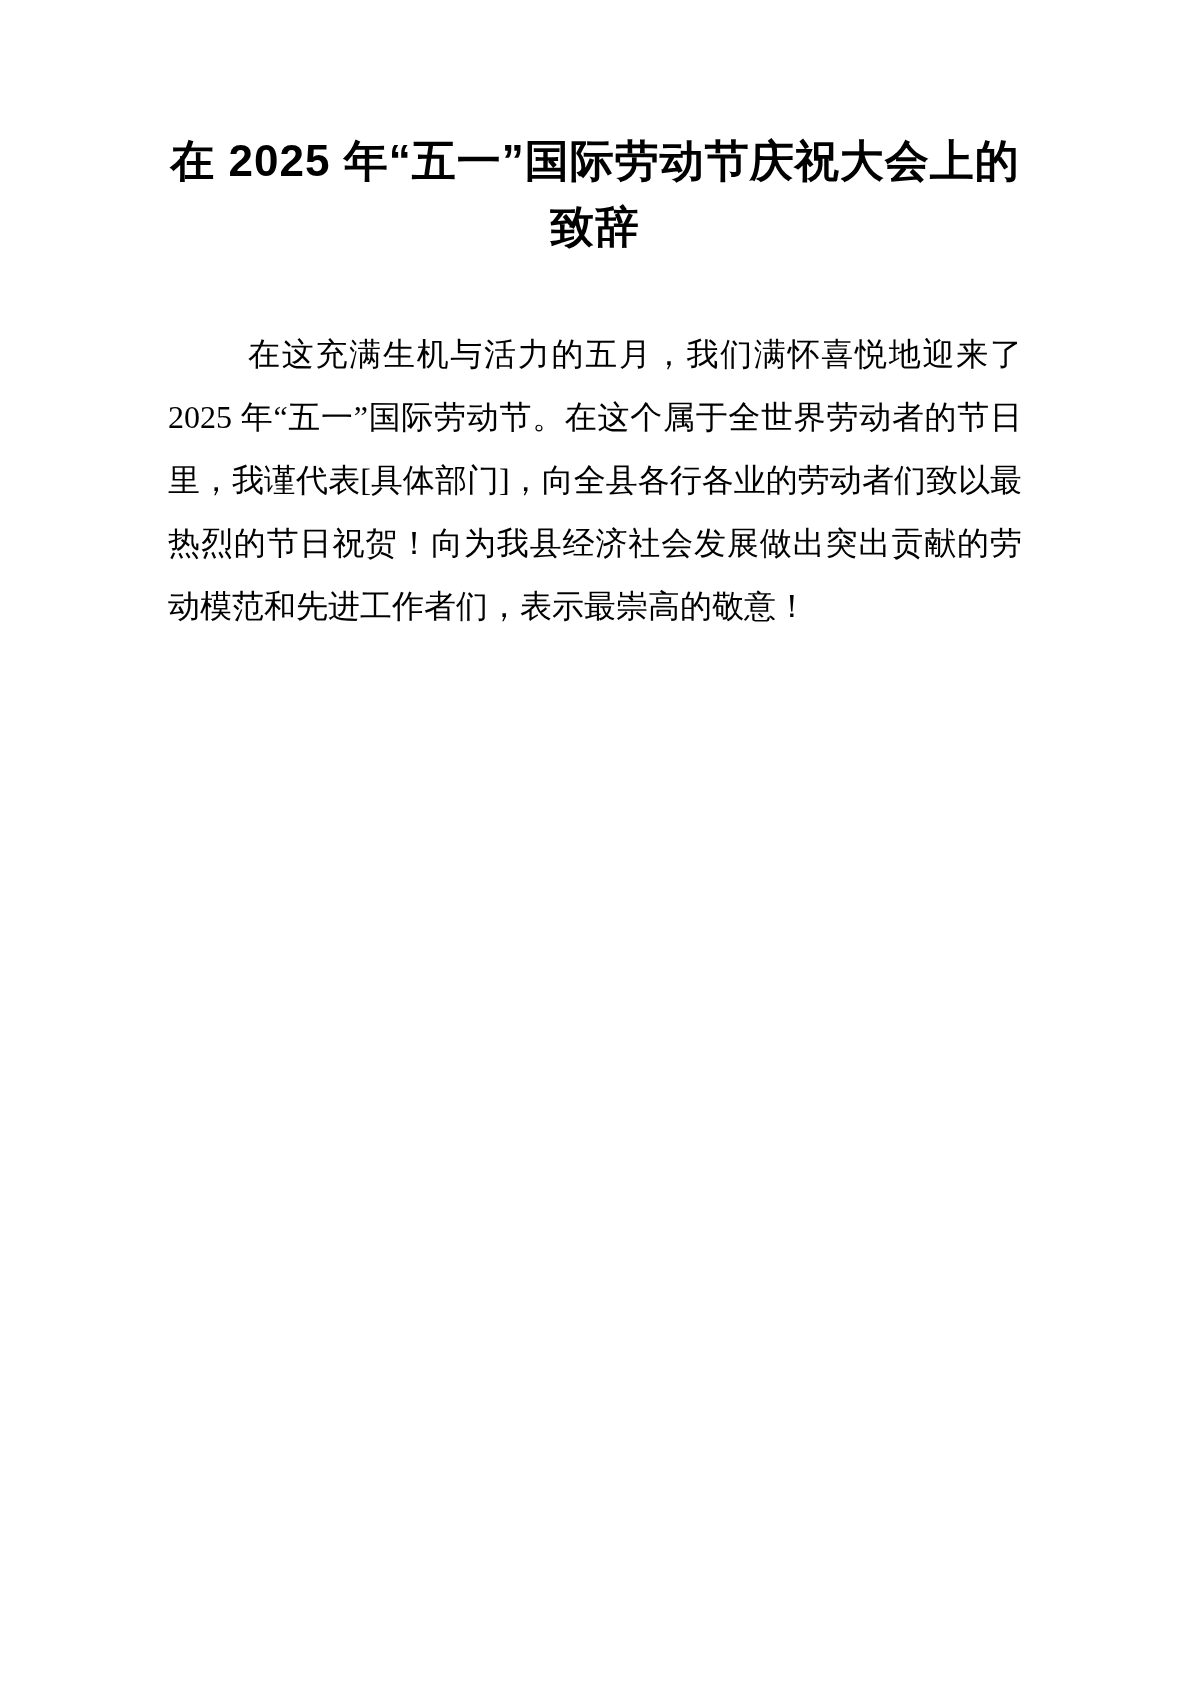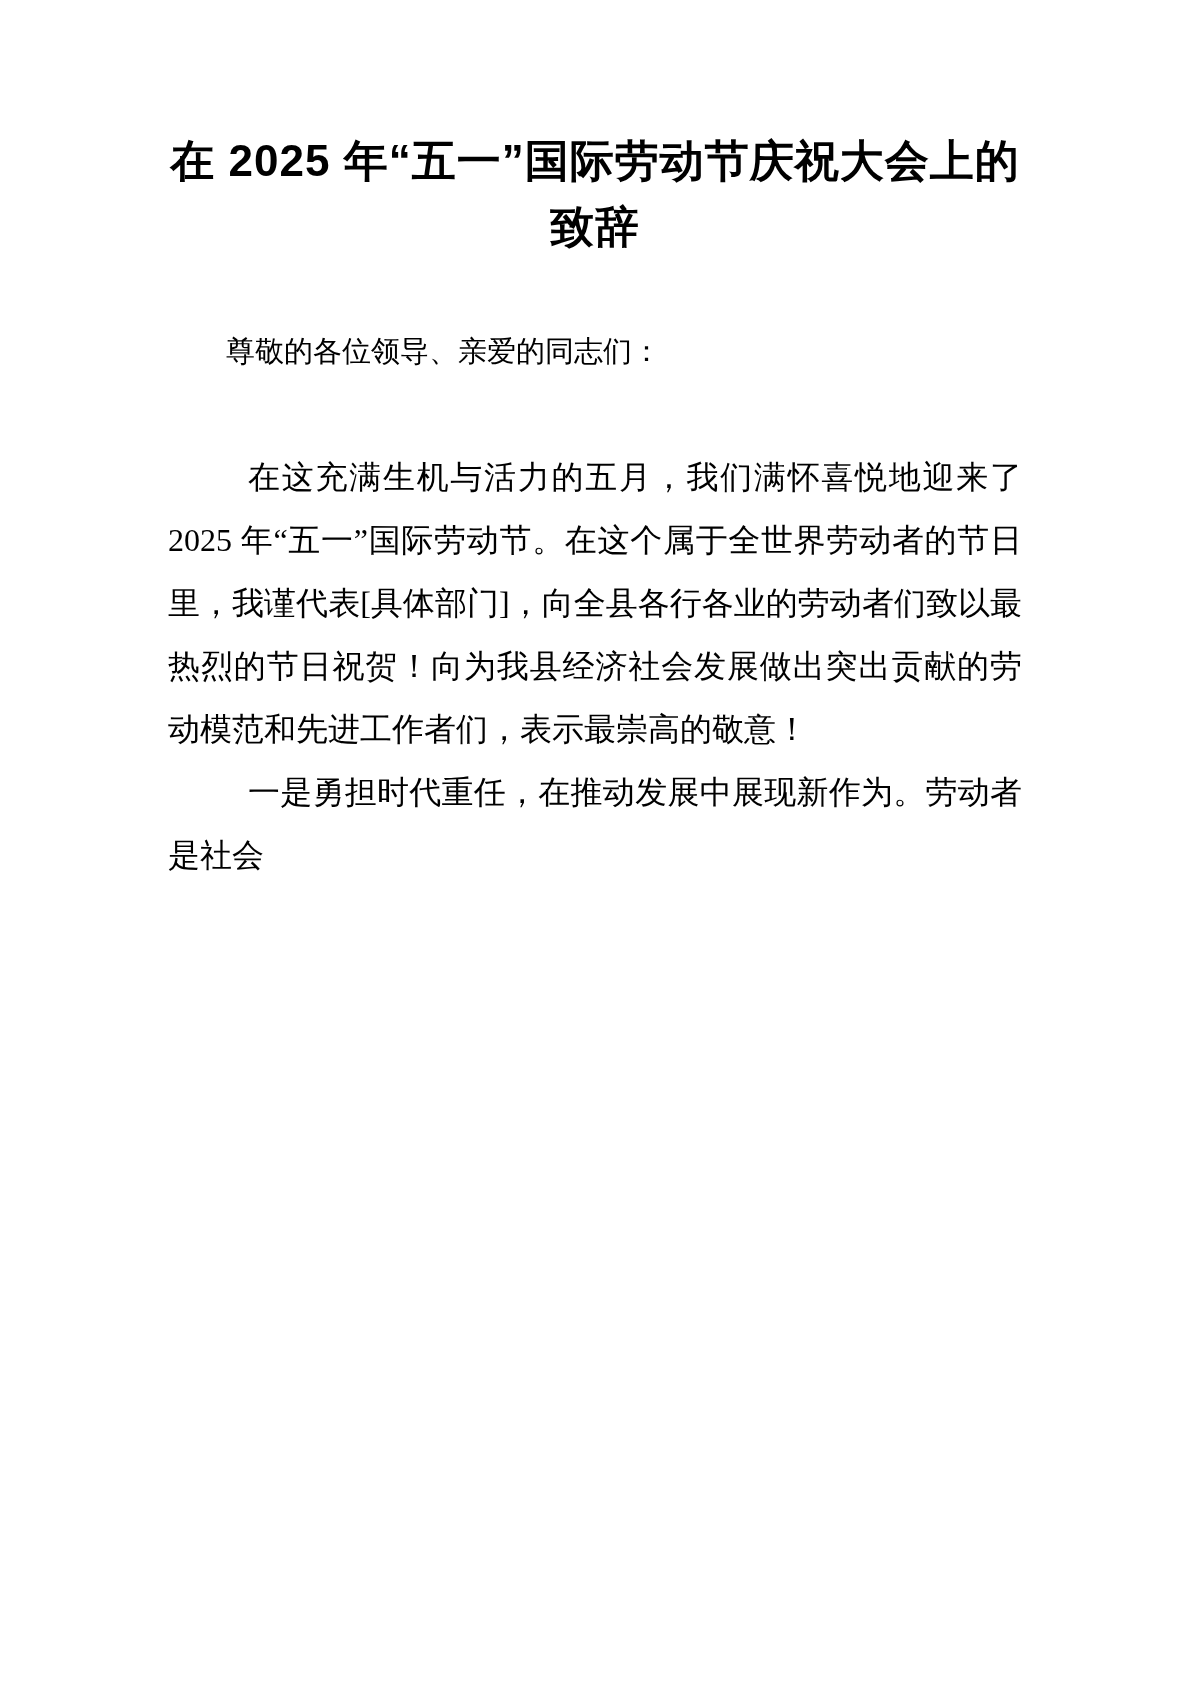--- a/index.html
+++ b/index.html
@@ -48,20 +48,18 @@
   .body-para.first-after-greeting {
     margin-top: 63px;
   }
 </style>
 </head>
 <body>
 
 <div class="page">
   <h1 class="doc-title">在 2025 年“五一”国际劳动节庆祝大会上的致辞</h1>
 
-  <p class="greeting">尊敬的各位领导、亲爱的同志们：</p>
 
   <p class="body-para first-after-greeting">在这充满生机与活力的五月，我们满怀喜悦地迎来了 2025 年“五一”国际劳动节。在这个属于全世界劳动者的节日里，我谨代表[具体部门]，向全县各行各业的劳动者们致以最热烈的节日祝贺！向为我县经济社会发展做出突出贡献的劳动模范和先进工作者们，表示最崇高的敬意！</p>
 
 
 
-  <p class="body-para">一是勇担时代重任，在推动发展中展现新作为。劳动者是社会</p>
 </div>
 
 </body></html>

